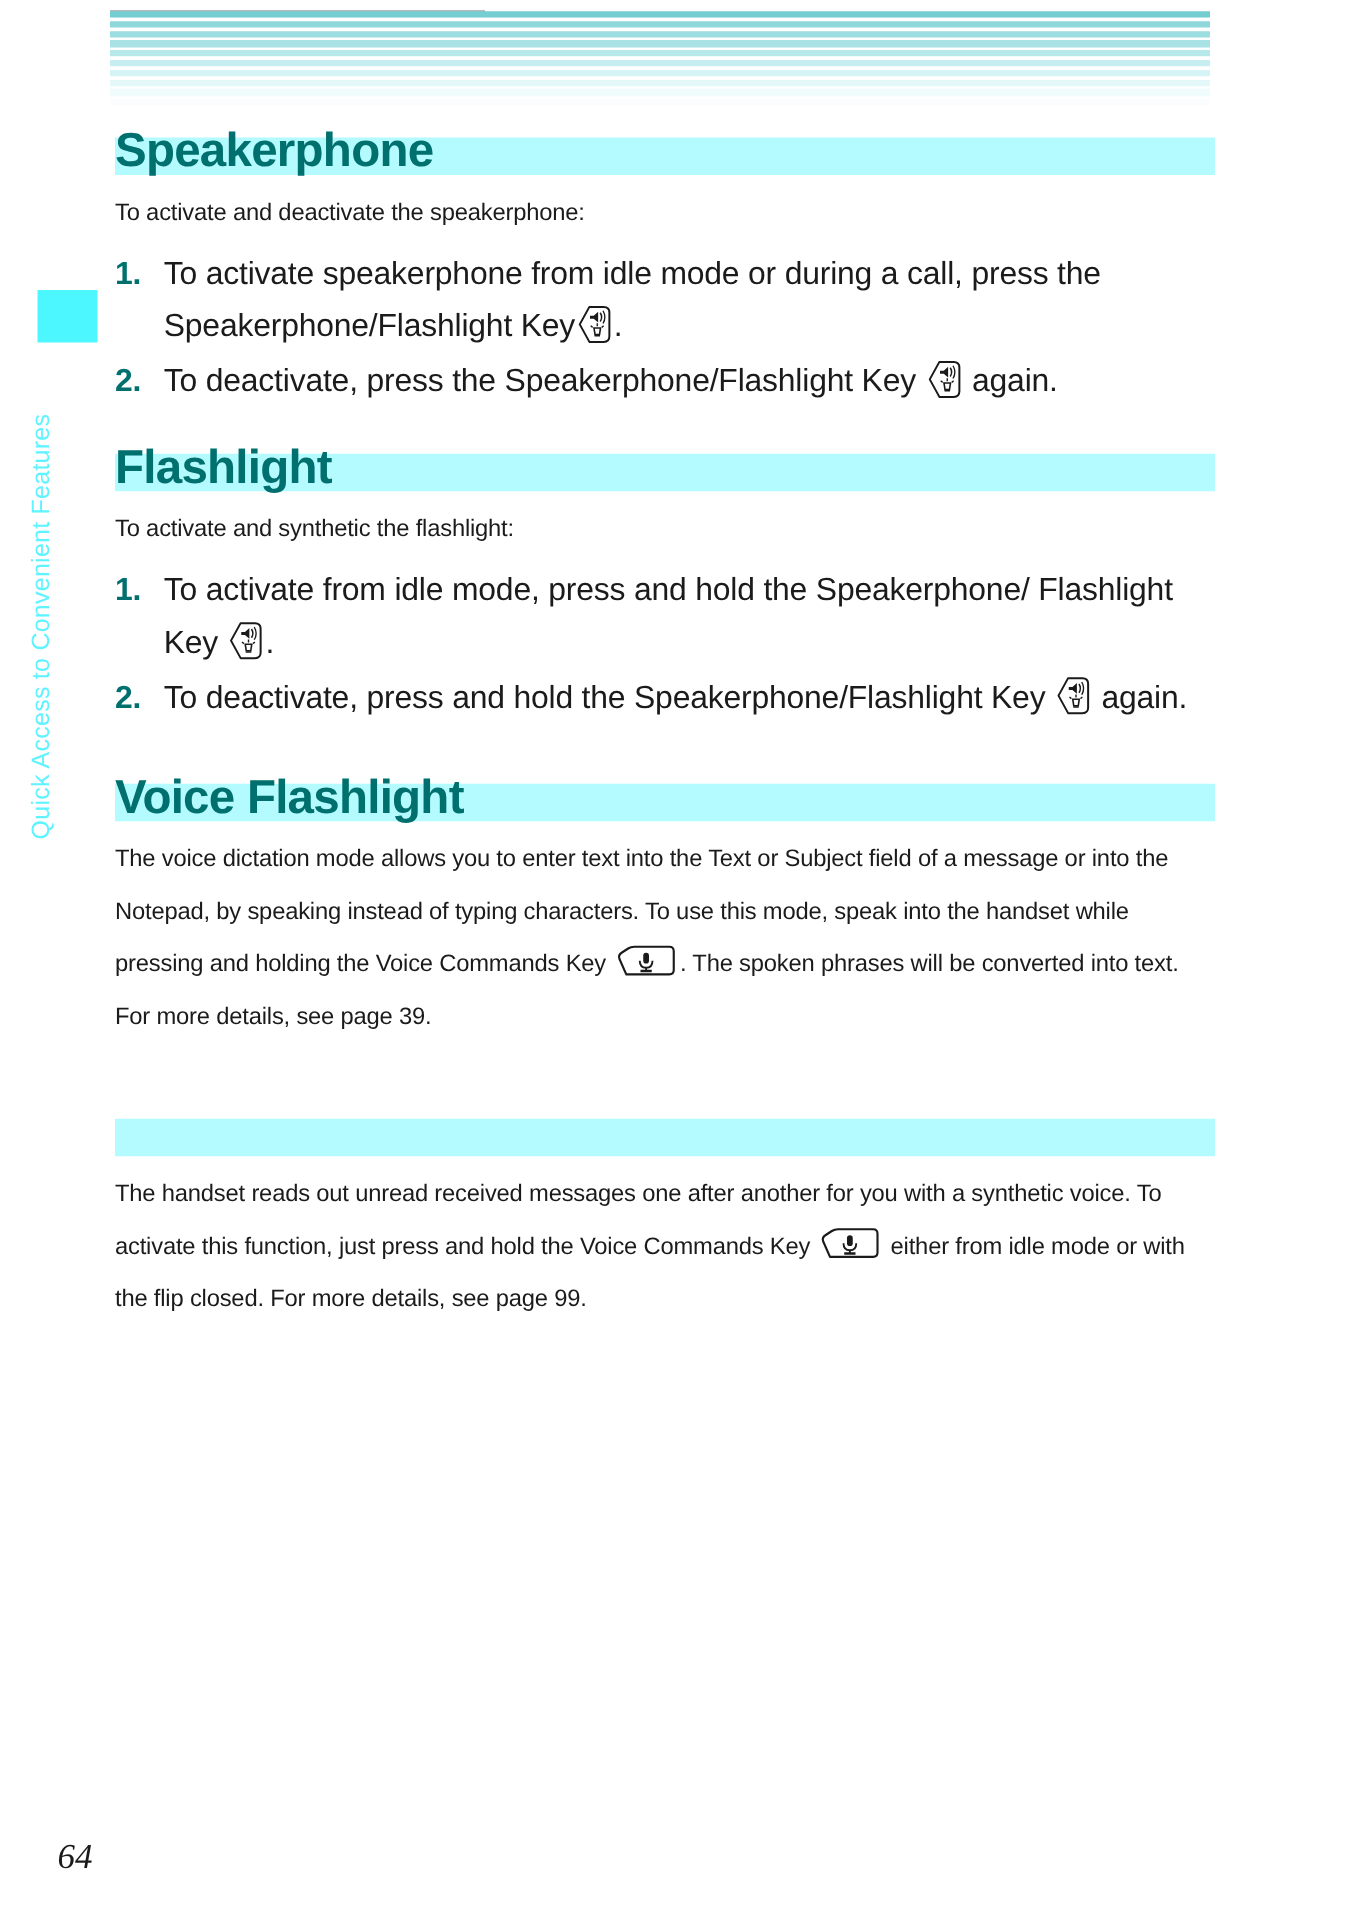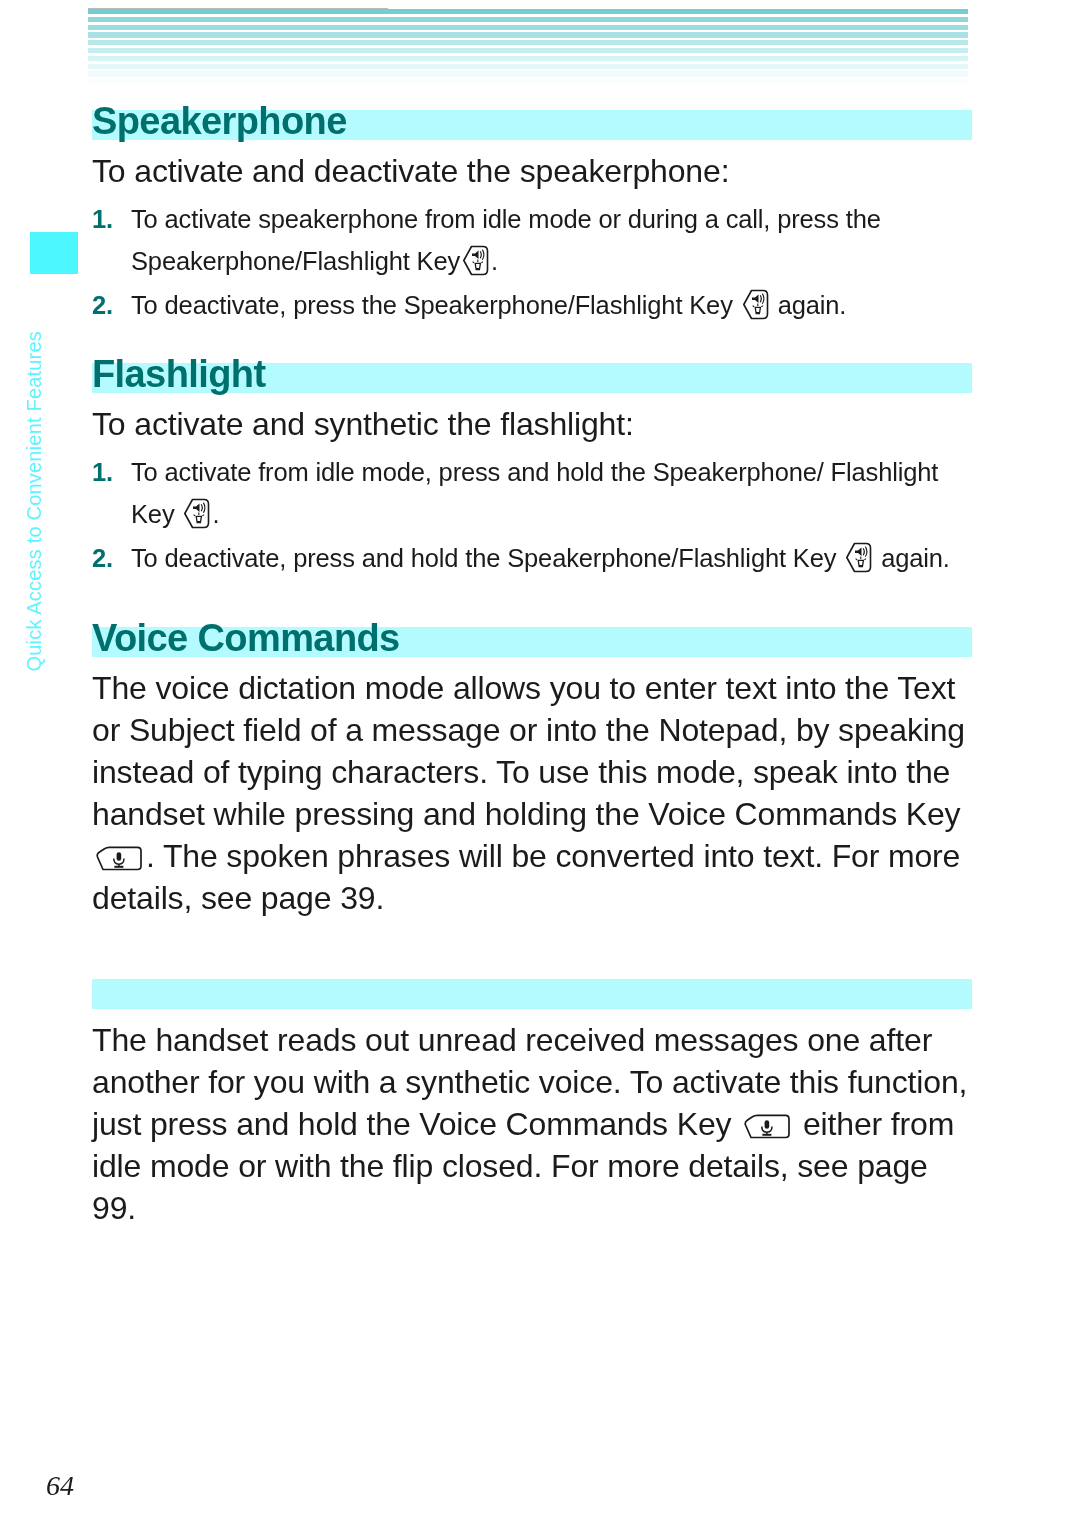--- a/index.html
+++ b/index.html
@@ -92,21 +92,21 @@
     font-weight: bold;
     line-height: 50px;
     letter-spacing: -0.6px;
     padding-right: 10px;
     background: transparent;
   }
 
   
   .para {
     color: #1b1b1b;
-    font-size: 32px;
+    font-size: 19px;
     line-height: 42px;
     letter-spacing: -0.15px;
     margin: 0 0 4px 0;
   }
   .para.intro { margin-bottom: 6px; }
 
   .step {
     position: relative;
     padding-left: 39px;
     margin: 0 0 2px 0;
@@ -265,21 +265,21 @@
           <line x1="10.6" y1="16.6" x2="12.1" y2="17.9" stroke="#1a1a1a" stroke-width="1.1"></line>
           <line x1="20.9" y1="16.6" x2="19.4" y2="17.9" stroke="#1a1a1a" stroke-width="1.1"></line>
         </svg>
       </span> <span>again.</span>
     </p>
   </section>
 
   <section class="section" id="sec-voice-dictation">
     <div class="heading-wrap">
       <div class="heading-bar"></div>
-      <span class="heading-text">Voice Commands</span>
+      <span class="heading-text">Voice Flashlight</span>
     </div>
     <p class="para"><span>The voice dictation mode allows you to enter text into the Text or Subject field of a message or into the Notepad, by speaking instead of typing characters. To use this mode, speak into the handset while pressing and holding the Voice Commands Key</span> <span class="key-icon">
         <svg width="50" height="28" viewBox="0 0 50 28">
           <path d="M9 24.5 L3.5 12 Q2.4 9 5.6 7 L10.5 3.8 Q12.6 2.4 15.4 2.4 L43.5 2.4 Q47 2.4 47 6 L47 21 Q47 24.5 43.5 24.5 Z" fill="#ffffff" stroke="#1a1a1a" stroke-width="1.7" stroke-linejoin="round"></path>
           <rect x="22.6" y="7.2" width="4.6" height="8.6" rx="2.3" fill="#1a1a1a"></rect>
           <path d="M19.8 13.6 Q19.8 19.2 24.9 19.2 Q30 19.2 30 13.6" fill="none" stroke="#1a1a1a" stroke-width="1.5"></path>
           <line x1="24.9" y1="19.2" x2="24.9" y2="21.3" stroke="#1a1a1a" stroke-width="1.5"></line>
           <line x1="20.4" y1="21.8" x2="29.4" y2="21.8" stroke="#1a1a1a" stroke-width="2"></line>
         </svg>
       </span><span>. The spoken phrases will be converted into text. For more details, see page 39.</span></p>

